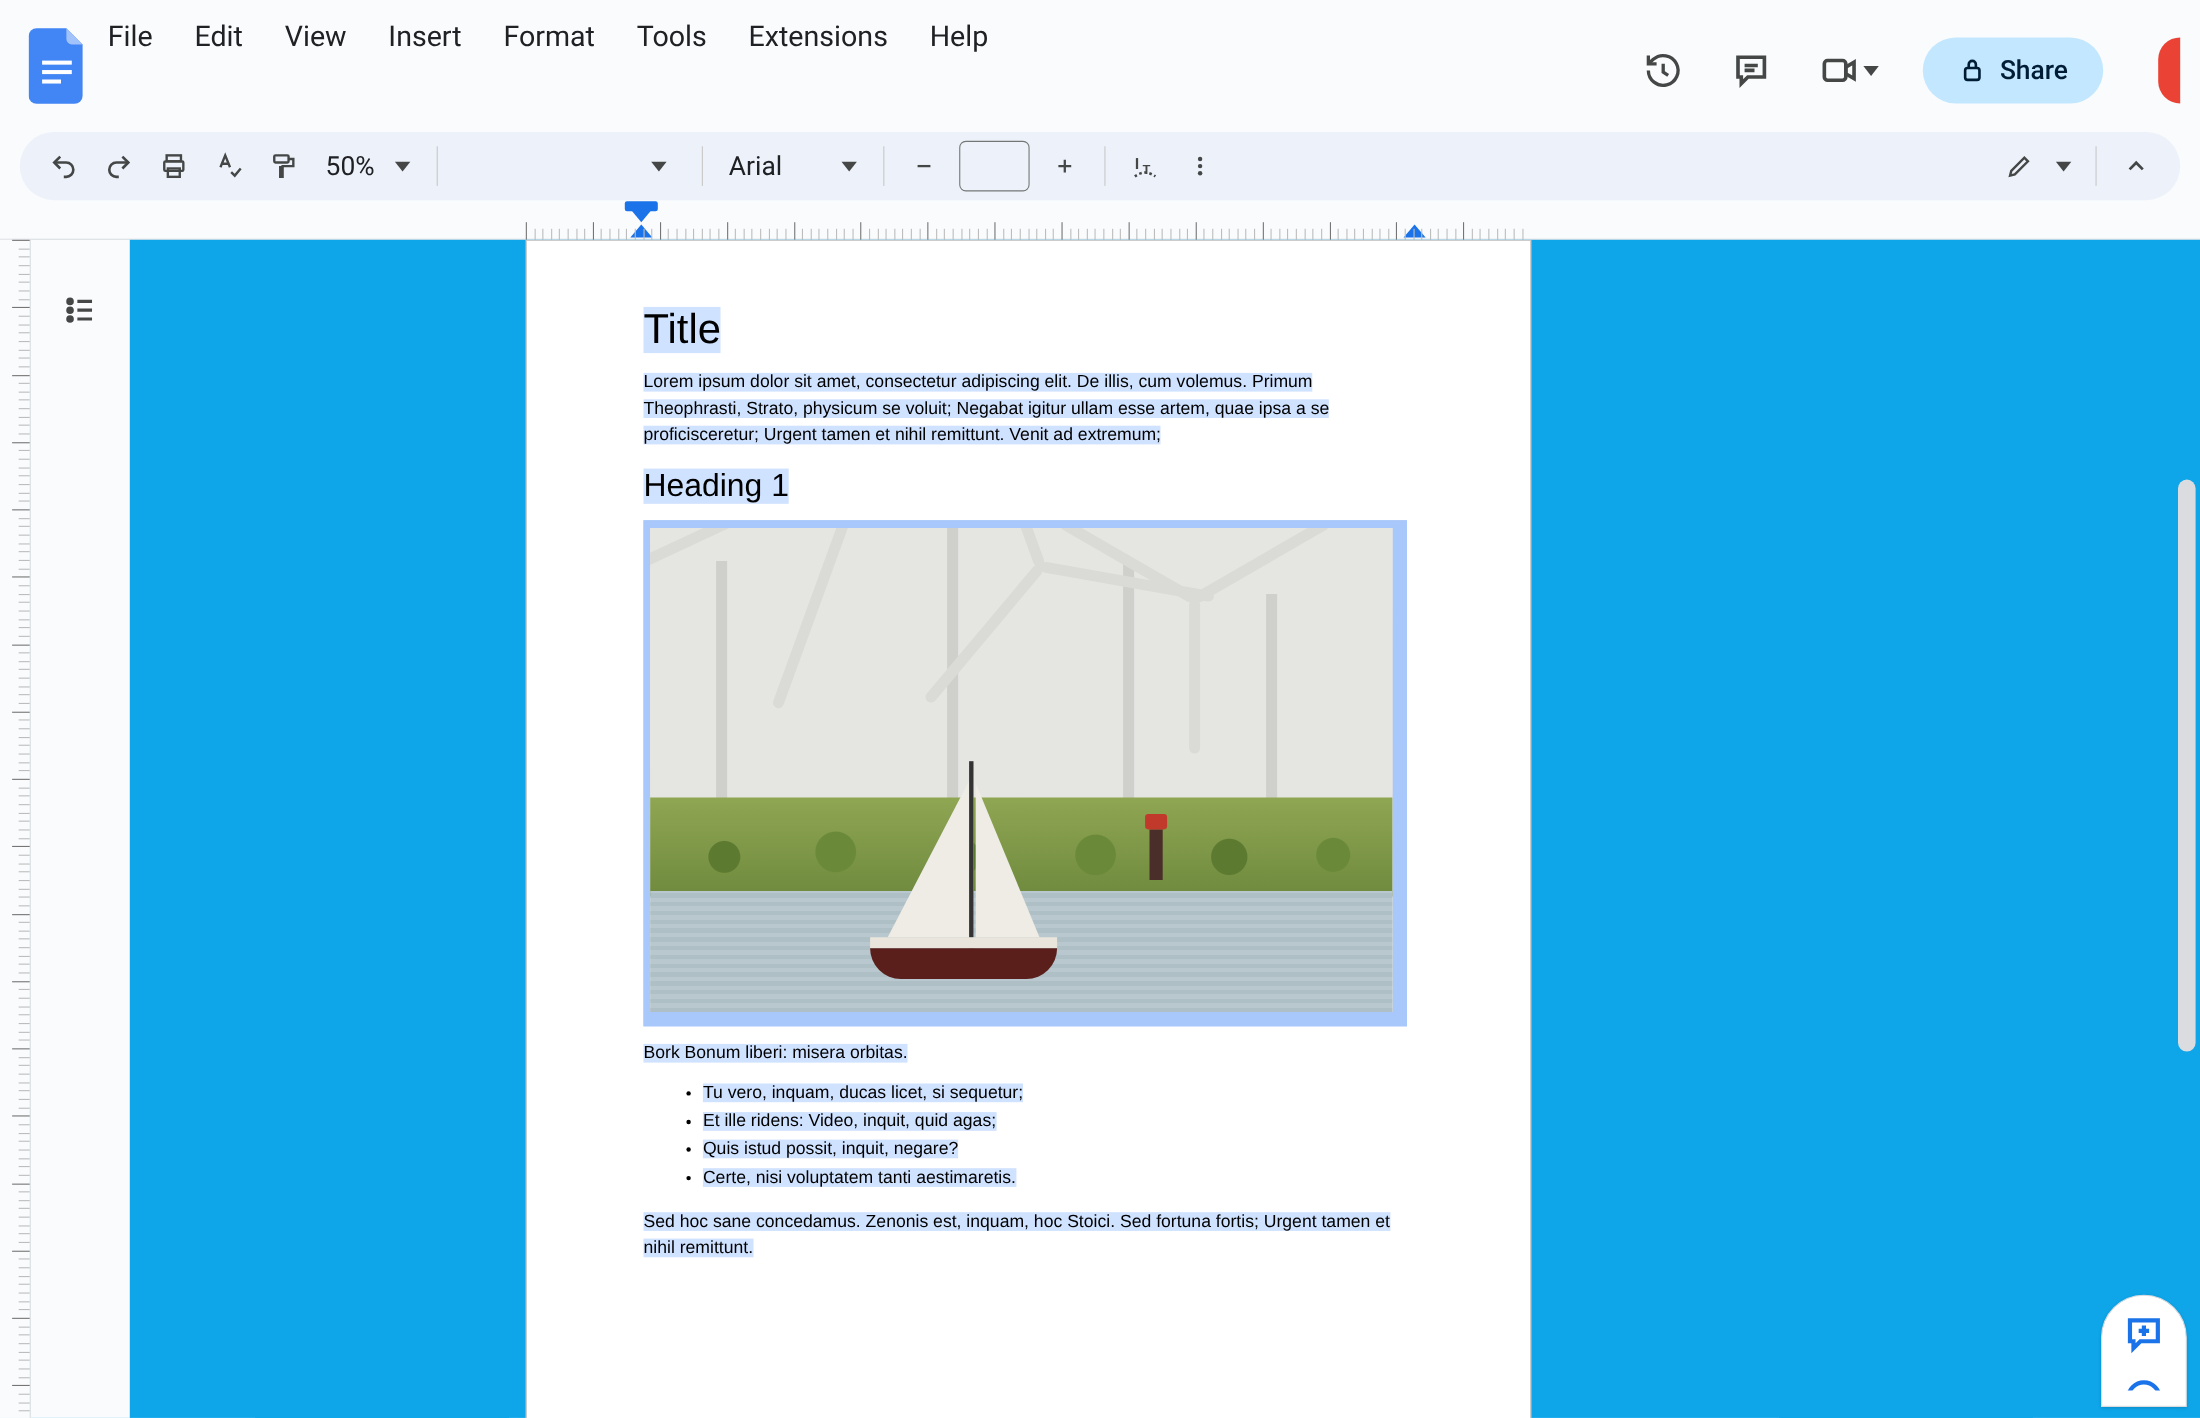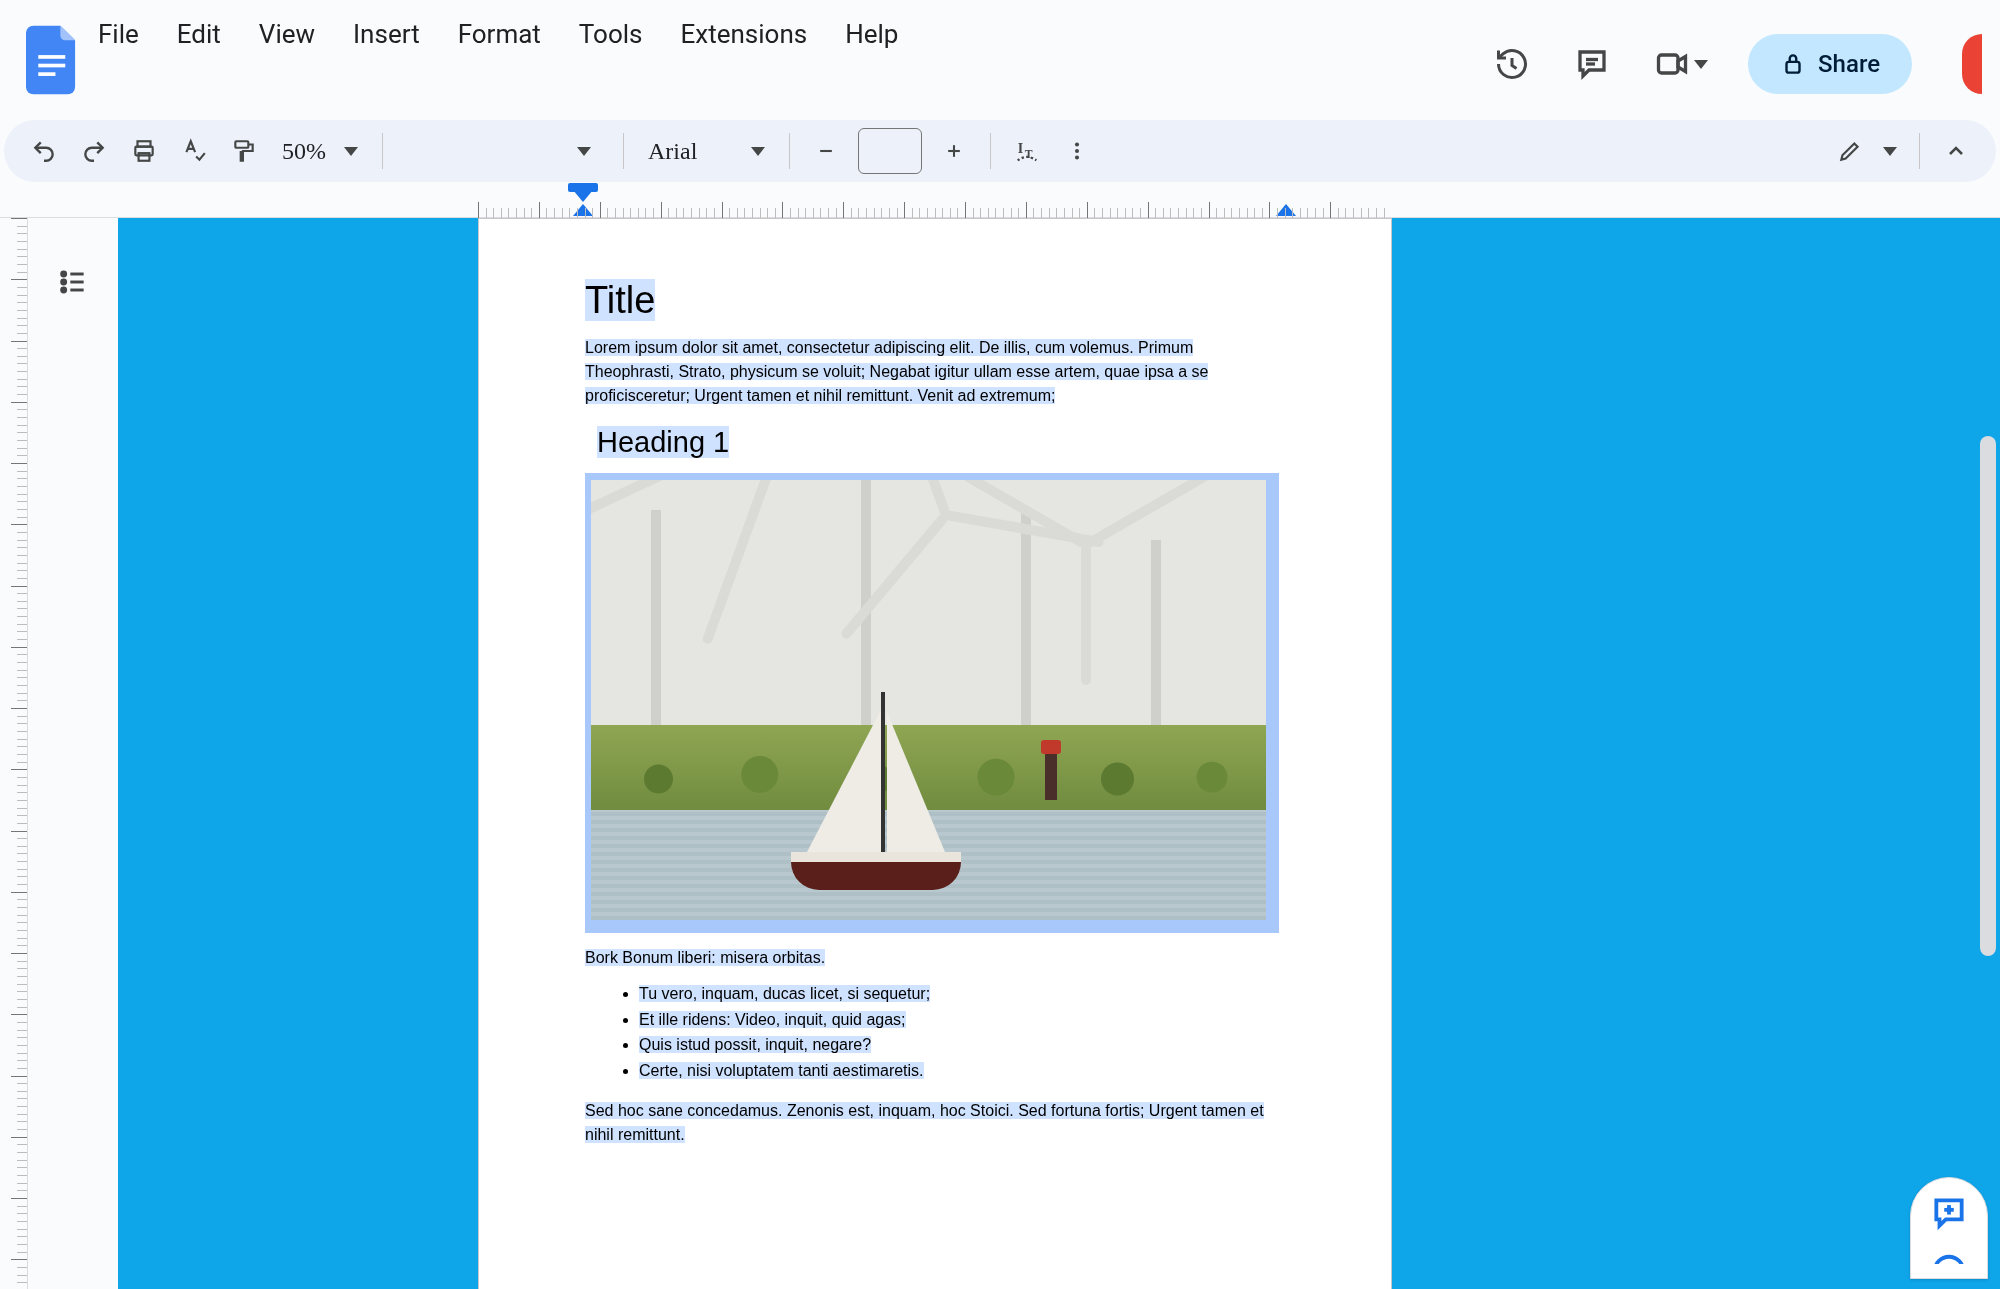--- a/index.html
+++ b/index.html
@@ -103,22 +103,21 @@
   .avatar-edge {
     width: 20px;
     height: 60px;
     background: #ea4335;
     border-radius: 30px 0 0 30px;
     margin-left: 10px;
   }
 
   
   .toolbar-wrap {
-    padding: 0 4px;
-    font-family: Liberation Serif, serif;
+    padding: 0 18px;
   }
   .toolbar {
     background: #edf2fa;
     border-radius: 40px;
     height: 62px;
     display: flex;
     align-items: center;
     padding: 0 18px;
     gap: 6px;
   }
@@ -246,21 +245,21 @@
     margin-bottom: 14px;
   }
   .doc-para {
     font-size: 16px;
     line-height: 1.5;
     margin-bottom: 14px;
   }
   .doc-h1 {
     font-size: 29px;
     font-weight: 400;
-    margin: 18px 0 14px 12px;
+    margin: 18px 0 14px 0;
   }
   .caption {
     text-align:left;
     font-size:16px;
     margin: 16px 0 14px 0;
   }
   .doc-list {
     list-style: disc;
     margin: 0 0 16px 54px;
     font-size: 16px;

